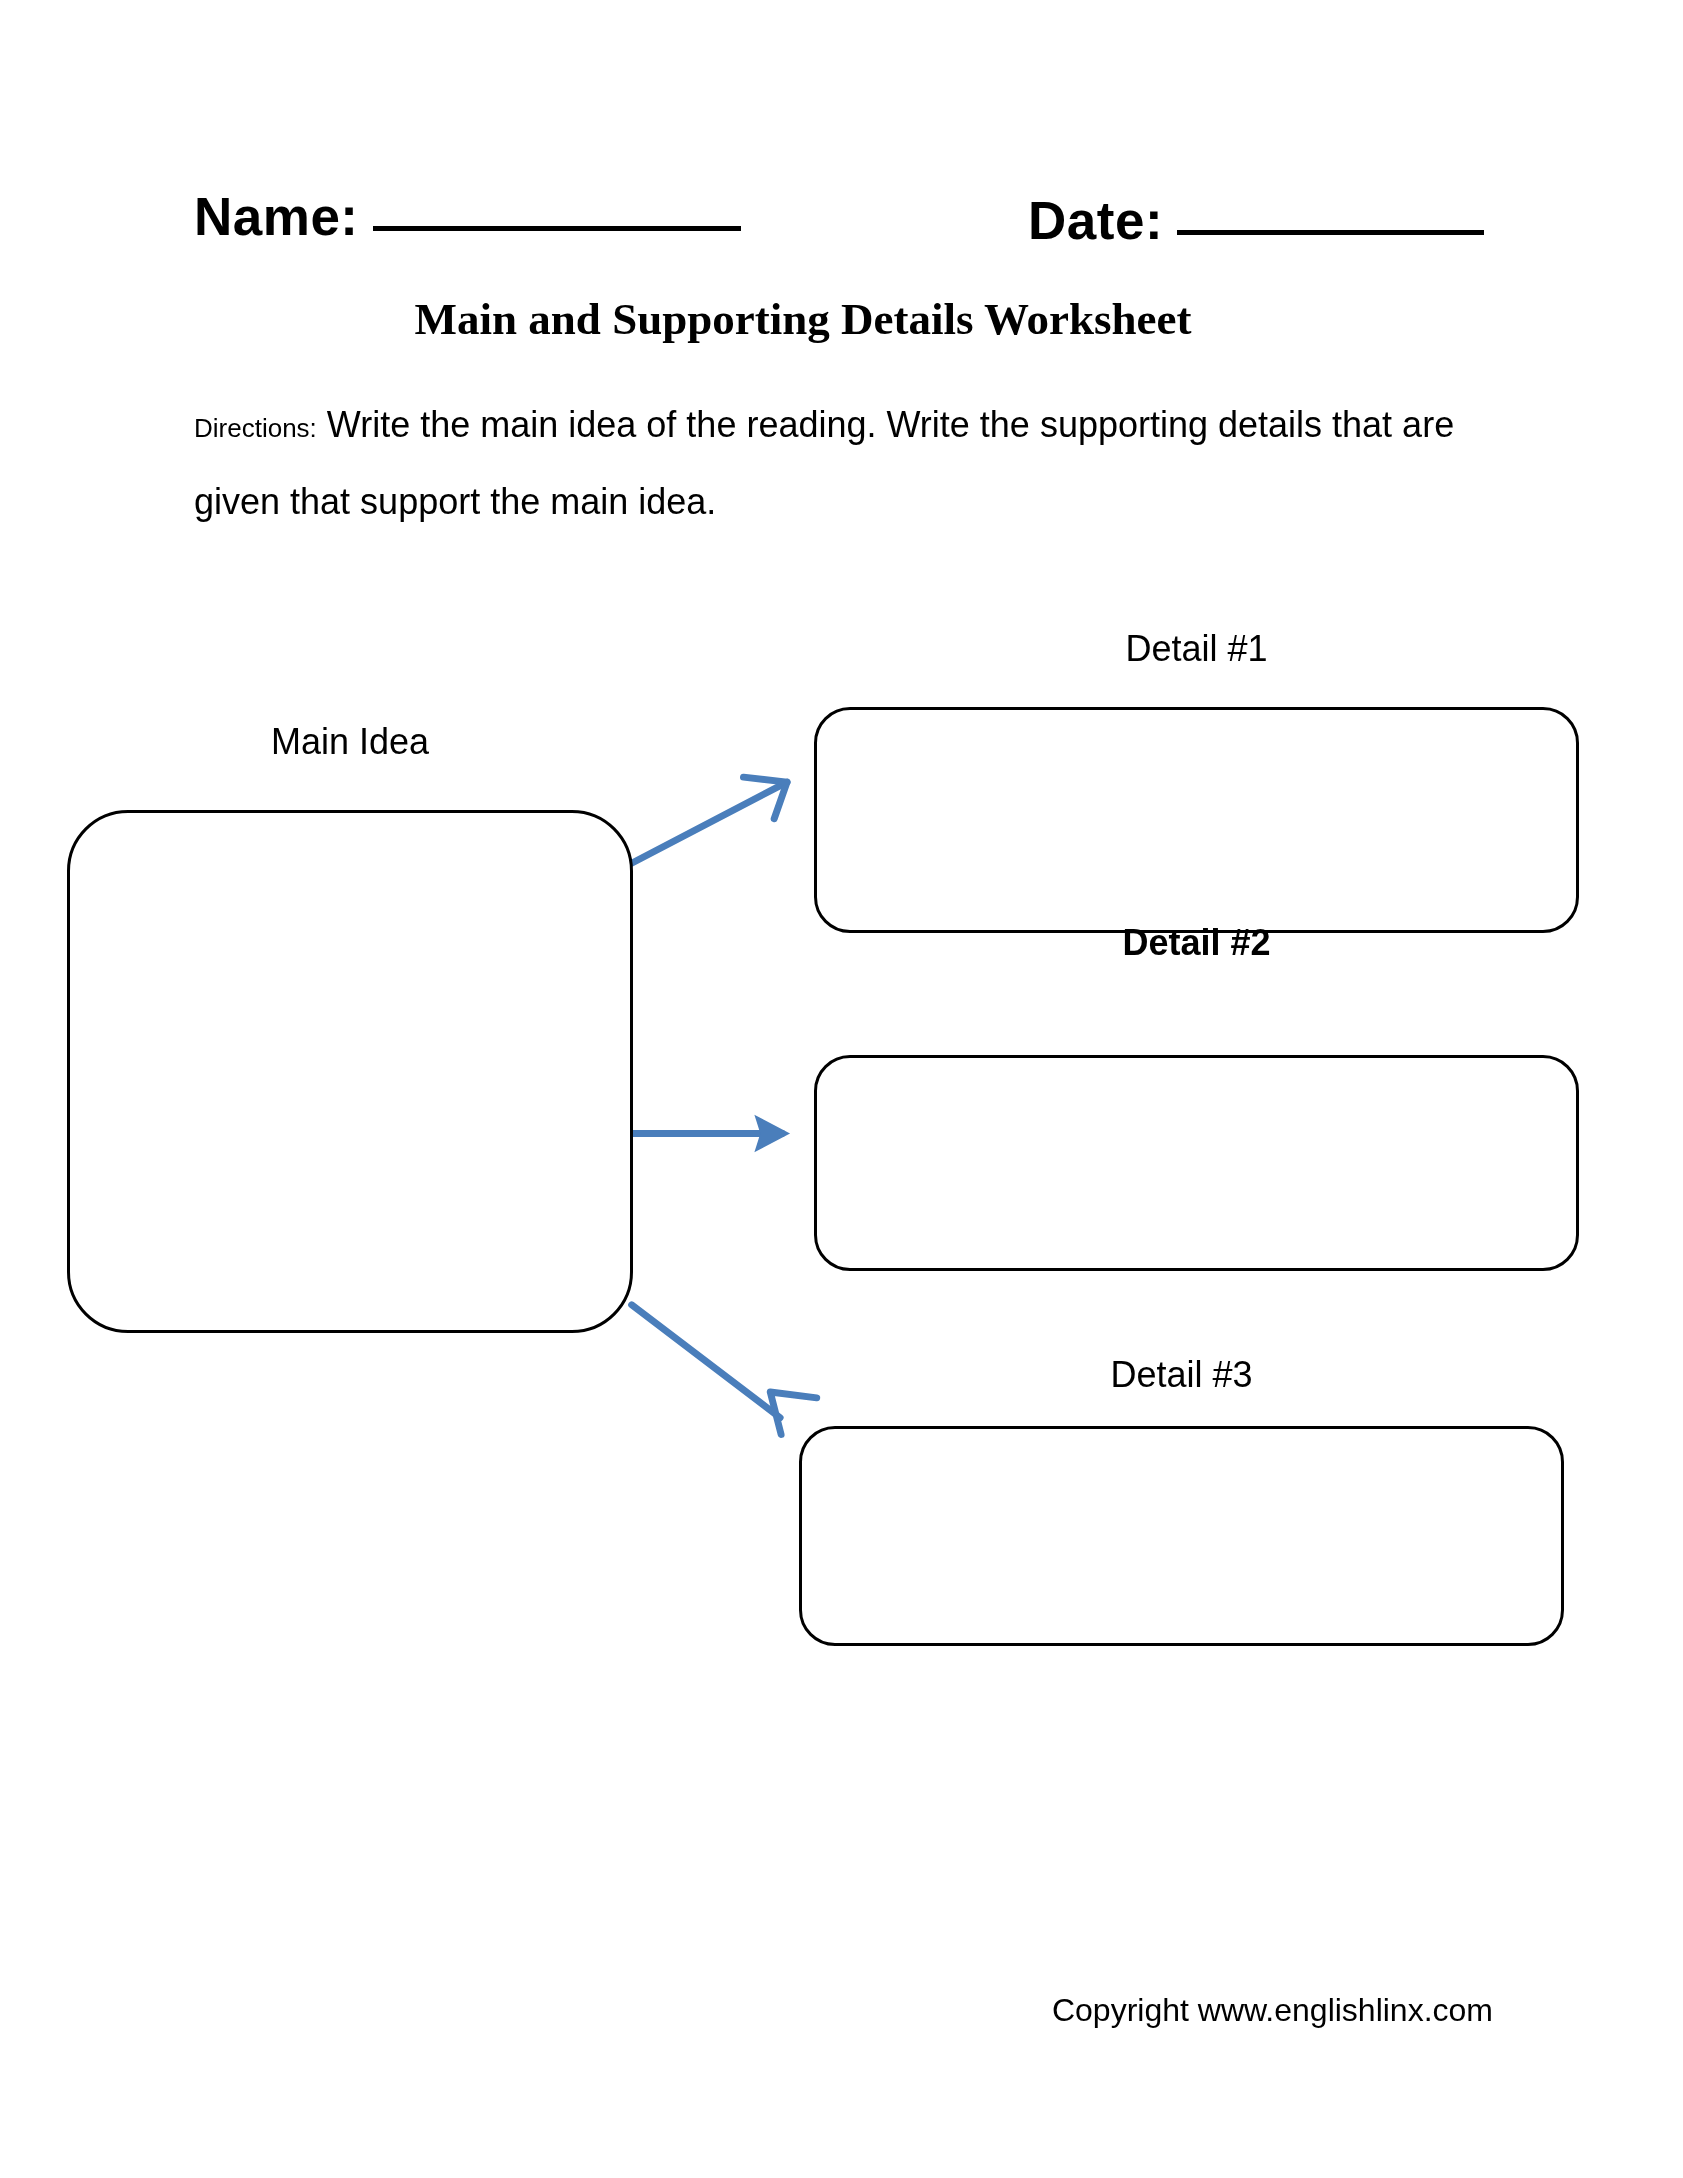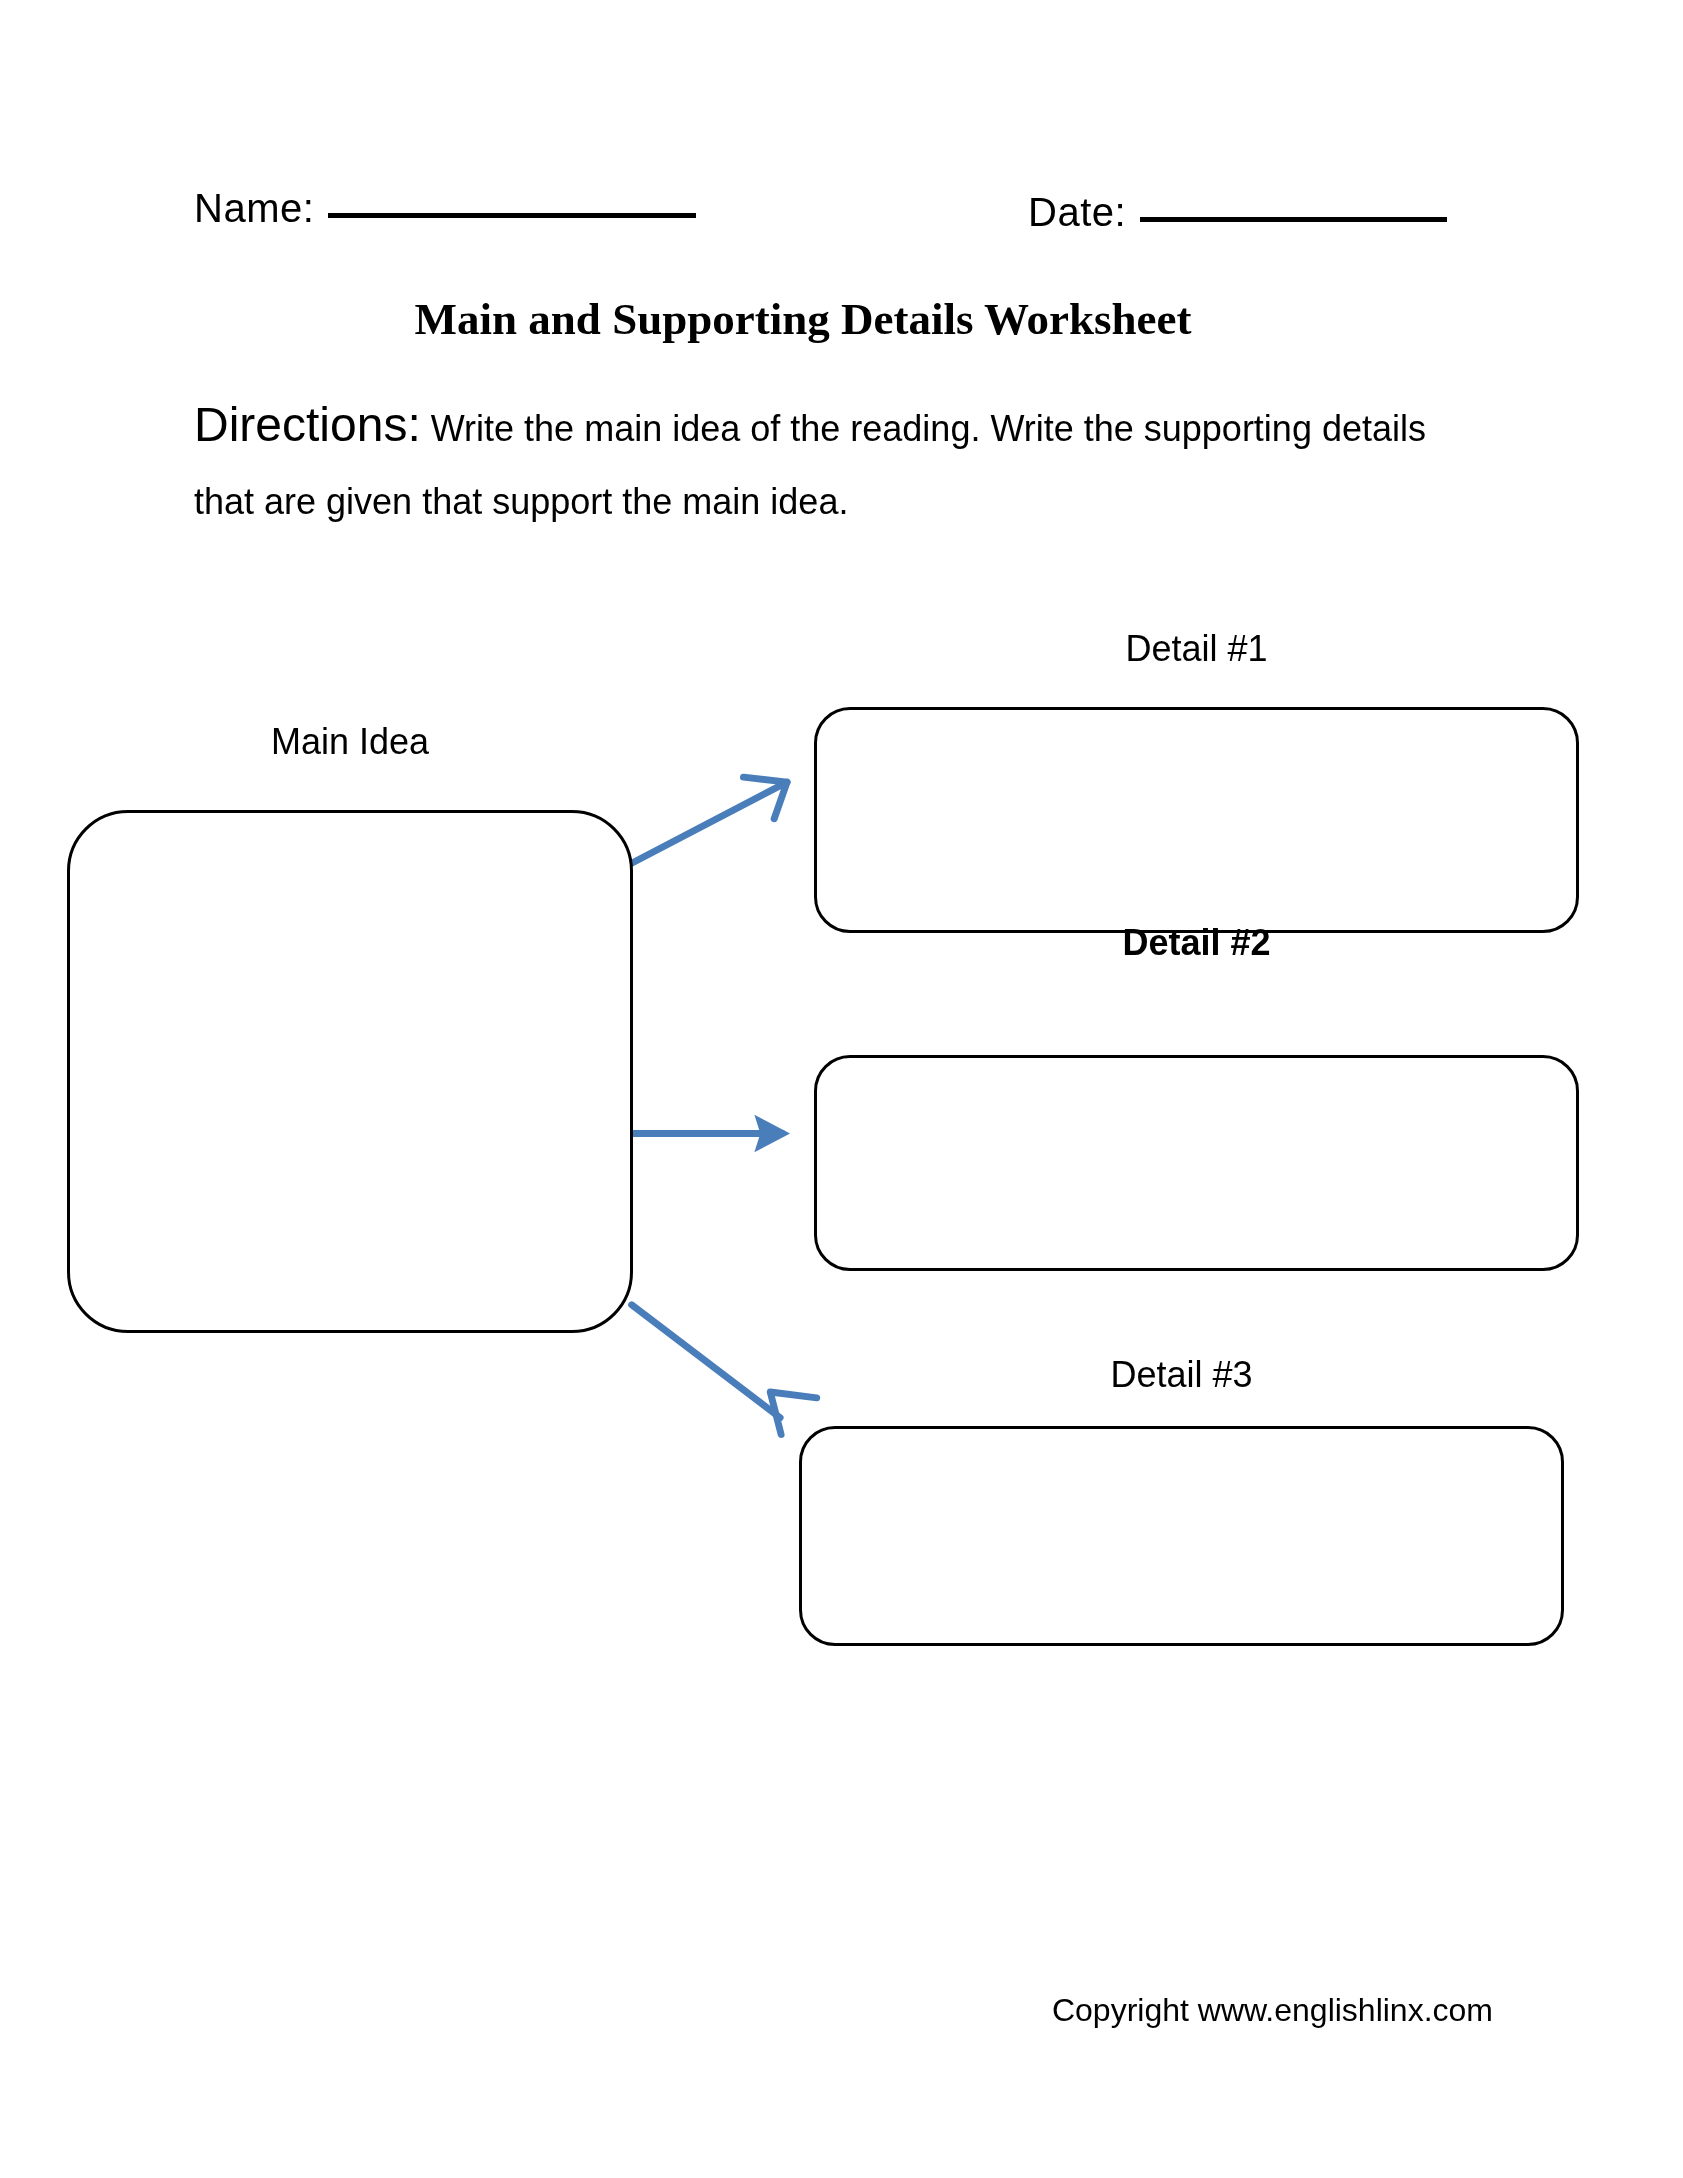--- a/index.html
+++ b/index.html
@@ -30,22 +30,22 @@
     height: 79px;
   }
   .field {
     position: absolute;
     display: flex;
     align-items: baseline;
     white-space: nowrap;
   }
   .field-label {
     font-family: "Liberation Sans", sans-serif;
-    font-weight: normal;
-    font-size: 40px;
+    font-weight: bold;
+    font-size: 53px;
     letter-spacing: 0.5px;
   }
   .field-rule {
     display: inline-block;
     border-bottom: 5px solid #000;
     margin-left: 14px;
     position: relative;
     top: -4px;
   }
   .field-name  { left: 194px; top: 0; }
@@ -71,21 +71,21 @@
   
   .directions {
     position: absolute;
     left: 194px;
     top: 388px;
     width: 1277px;
     font-size: 36px;
     line-height: 73px;
   }
   .directions-label {
-    font-size: 48px;
+    font-size: 26px;
   }
   .directions-text {
     font-size: 36px;
   }
 
   
   .diagram {
     position: absolute;
     left: 0;
     top: 0;

